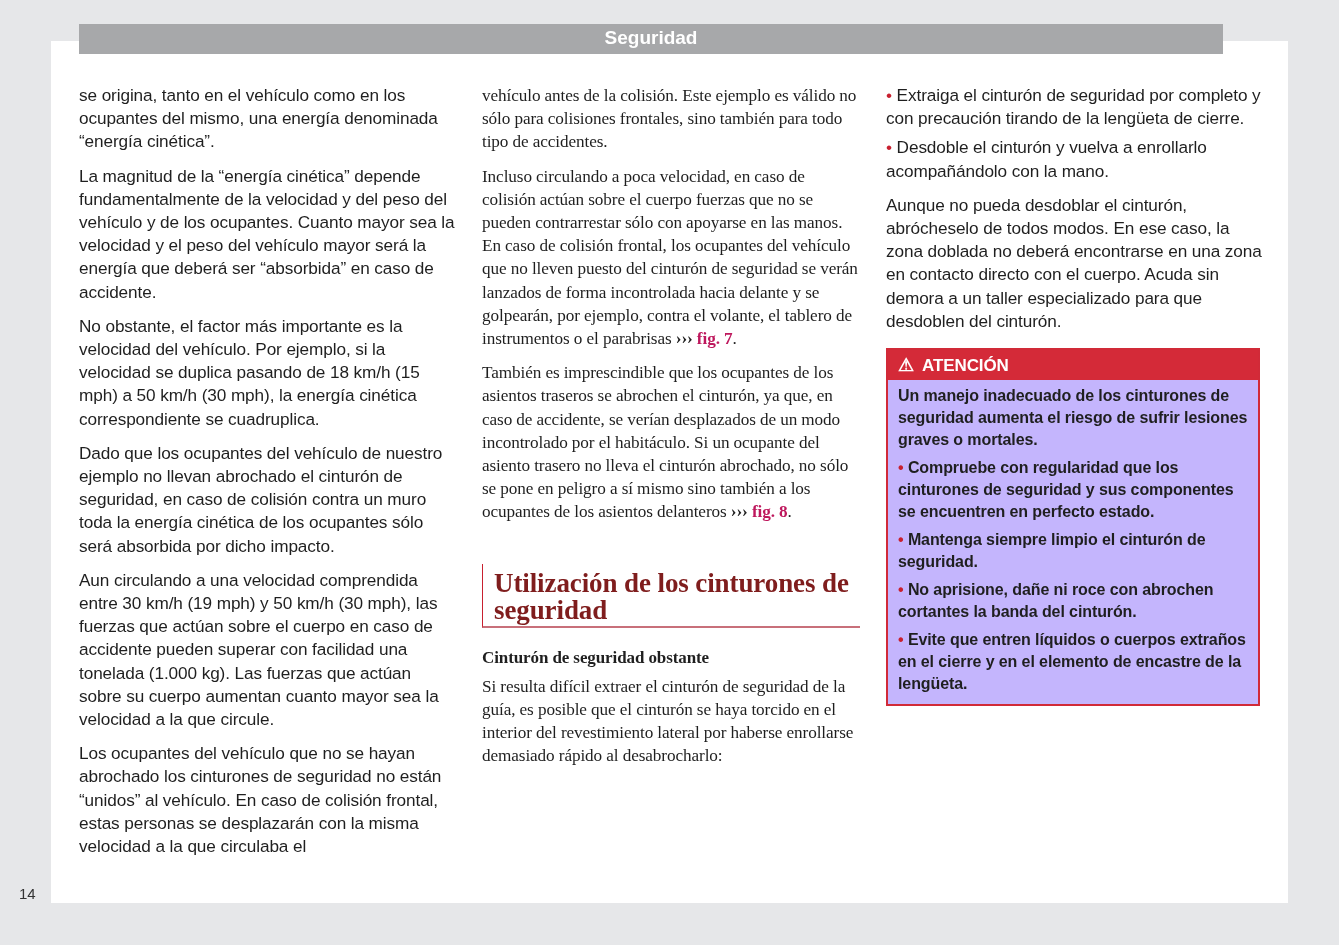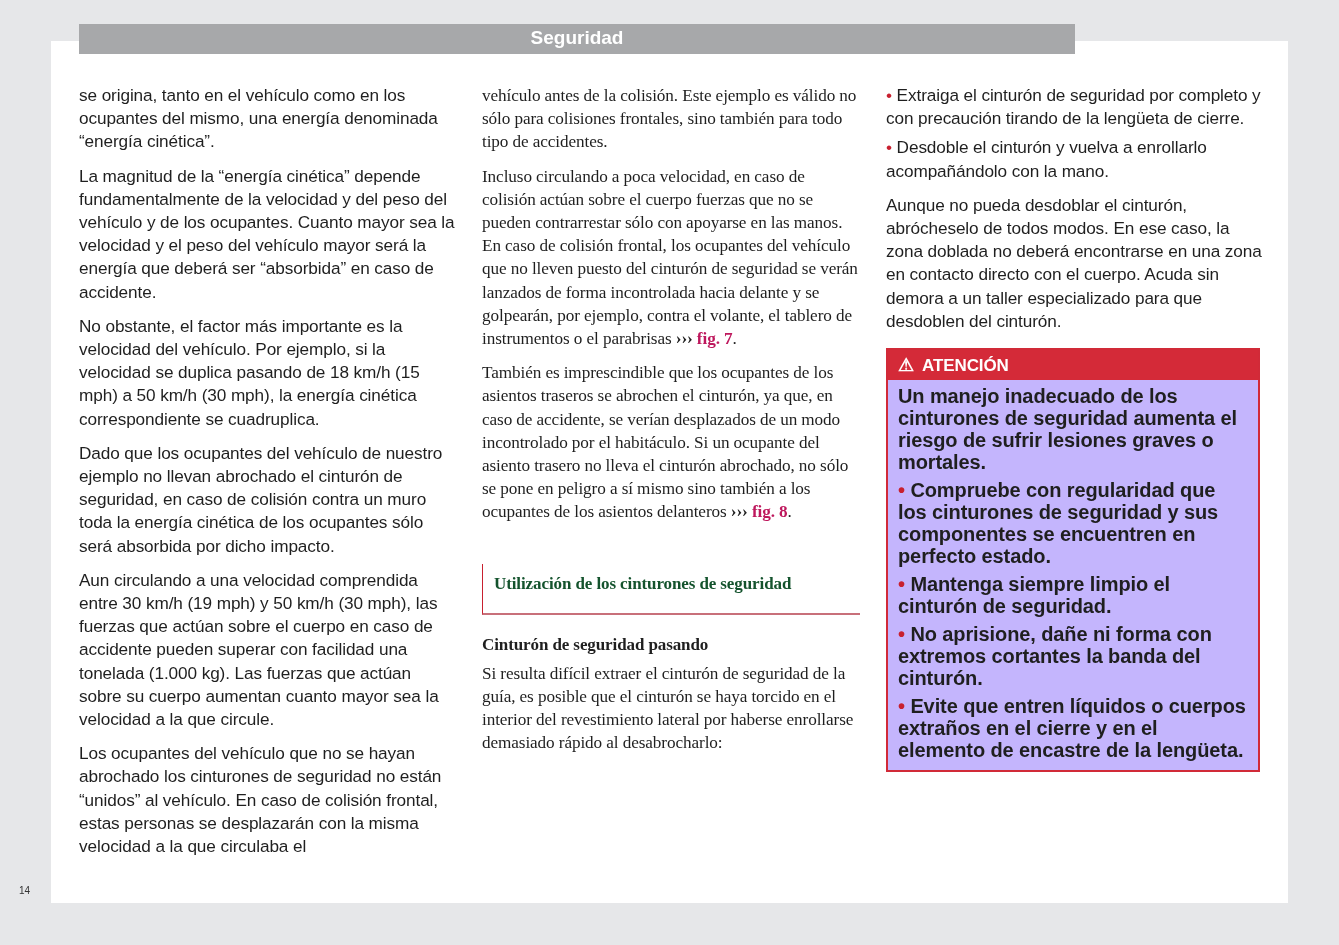--- a/index.html
+++ b/index.html
@@ -1,38 +1,38 @@
 <!DOCTYPE html>
 <html><head>
 <meta charset="utf-8">
 <style>
   html,body{margin:0;padding:0;}
   body{width:1339px;height:945px;background:#e6e7e9;position:relative;overflow:hidden;
        font-family:"DejaVu Sans Condensed","DejaVu Sans","Liberation Sans",sans-serif;color:#1f1f1f;}
   .page{position:absolute;left:51px;top:41px;width:1237px;height:862px;background:#fff;}
-  .header-bar{position:absolute;left:79px;top:24px;width:996px;height:30px;background:#a7a8aa;}
+  .header-bar{position:absolute;left:79px;top:24px;width:1144px;height:30px;background:#a7a8aa;}
   .header-title{position:absolute;left:0;right:0;top:3px;text-align:center;color:#fff;font-weight:bold;font-size:19px;
        font-family:"Liberation Sans",sans-serif;}
   .col{position:absolute;top:78px;font-size:17.2px;line-height:23.2px;letter-spacing:-0.1px;font-family:"Liberation Sans",sans-serif;}
   .col p{margin:6px 0 11px 0;}
   .col1{left:79px;width:378px;}
   .col2{left:482px;width:378px;font-family:Liberation Serif, serif;}
   .col3{left:886px;width:378px;}
   .figref{color:#be185d;font-weight:bold;}
   .arrows{font-weight:bold;}
-  .section-head{margin:40px 0 18px 0;border-left:1px solid #c8202f;border-bottom:2px solid #c8707a;padding:6px 0 16px 11px;
-       font-size:17px;line-height:27px;font-weight:bold;color:#14532d;}
+  .section-head{margin:40px 0 18px 0;border-left:1px solid #c8202f;border-bottom:2px solid #c8707a;padding:6px 0 2px 11px;
+       font-size:27px;line-height:27px;font-weight:bold;color:#7f1d1d;}
   .subhead{font-weight:bold;font-size:17px;margin:0 0 4px 0;}
   .bullet{color:#c8202f;}
   .warn{margin-top:15px;border:2px solid #d12a38;background:#c4b5fd;width:370px;}
   .warn-head{background:#d42a38;color:#fff;font-weight:bold;font-size:17px;height:30px;line-height:30px;padding-left:10px;}
   .warn-head .tri{display:inline-block;margin-right:8px;font-size:18px;}
-  .warn-body{padding:5px 10px 3px 10px;font-weight:bold;font-size:20px;line-height:22px;}
+  .warn-body{padding:5px 10px 3px 10px;font-weight:bold;font-size:16px;line-height:22px;}
   .warn-body p{margin:0 0 6px 0;}
-  .pagenum{position:absolute;left:19px;top:885px;font-size:10px;color:#333;font-family:"Liberation Sans",sans-serif;}
+  .pagenum{position:absolute;left:19px;top:885px;font-size:15px;color:#333;font-family:"Liberation Sans",sans-serif;}
 </style>
 </head>
 <body>
 
 <div class="page"></div>
 <div class="header-bar">
   <div class="header-title">Seguridad</div>
 </div>
 
 <div class="col col1">
@@ -42,35 +42,35 @@
   <p>Dado que los ocupantes del vehículo de nuestro ejemplo no llevan abrochado el cinturón de seguridad, en caso de colisión contra un muro toda la energía cinética de los ocupantes sólo será absorbida por dicho impacto.</p>
   <p>Aun circulando a una velocidad comprendida entre 30 km/h (19 mph) y 50 km/h (30 mph), las fuerzas que actúan sobre el cuerpo en caso de accidente pueden superar con facilidad una tonelada (1.000 kg). Las fuerzas que actúan sobre su cuerpo aumentan cuanto mayor sea la velocidad a la que circule.</p>
   <p>Los ocupantes del vehículo que no se hayan abrochado los cinturones de seguridad no están “unidos” al vehículo. En caso de colisión frontal, estas personas se desplazarán con la misma velocidad a la que circulaba el</p>
 </div>
 
 <div class="col col2">
   <p>vehículo antes de la colisión. Este ejemplo es válido no sólo para colisiones frontales, sino también para todo tipo de accidentes.</p>
   <p><span>Incluso circulando a poca velocidad, en caso de colisión actúan sobre el cuerpo fuerzas que no se pueden contrarrestar sólo con apoyarse en las manos. En caso de colisión frontal, los ocupantes del vehículo que no lleven puesto del cinturón de seguridad se verán lanzados de forma incontrolada hacia delante y se golpearán, por ejemplo, contra el volante, el tablero de instrumentos o el parabrisas</span> <span class="arrows">›››</span> <span class="figref">fig. 7</span>.</p>
   <p><span>También es imprescindible que los ocupantes de los asientos traseros se abrochen el cinturón, ya que, en caso de accidente, se verían desplazados de un modo incontrolado por el habitáculo. Si un ocupante del asiento trasero no lleva el cinturón abrochado, no sólo se pone en peligro a sí mismo sino también a los ocupantes de los asientos delanteros</span> <span class="arrows">›››</span> <span class="figref">fig. 8</span>.</p>
   <div class="section-head">Utilización de los cinturones de seguridad</div>
-  <div class="subhead">Cinturón de seguridad pasando</div>
+  <div class="subhead">Cinturón de seguridad obstante</div>
   <p>Si resulta difícil extraer el cinturón de seguridad de la guía, es posible que el cinturón se haya torcido en el interior del revestimiento lateral por haberse enrollarse demasiado rápido al desabrocharlo:</p>
 </div>
 
 <div class="col col3">
   <p style="margin-bottom:4px"><span class="bullet">•</span> <span>Extraiga el cinturón de seguridad por completo y con precaución tirando de la lengüeta de cierre.</span></p>
   <p><span class="bullet">•</span> <span>Desdoble el cinturón y vuelva a enrollarlo acompañándolo con la mano.</span></p>
   <p>Aunque no pueda desdoblar el cinturón, abrócheselo de todos modos. En ese caso, la zona doblada no deberá encontrarse en una zona en contacto directo con el cuerpo. Acuda sin demora a un taller especializado para que desdoblen del cinturón.</p>
   <div class="warn">
     <div class="warn-head">
       <span class="tri">⚠</span><span>ATENCIÓN</span>
     </div>
     <div class="warn-body">
       <p>Un manejo inadecuado de los cinturones de seguridad aumenta el riesgo de sufrir lesiones graves o mortales.</p>
       <p><span class="bullet">•</span> <span>Compruebe con regularidad que los cinturones de seguridad y sus componentes se encuentren en perfecto estado.</span></p>
       <p><span class="bullet">•</span> <span>Mantenga siempre limpio el cinturón de seguridad.</span></p>
-      <p><span class="bullet">•</span> <span>No aprisione, dañe ni forma con extremos cortantes la banda del cinturón.</span></p>
+      <p><span class="bullet">•</span> <span>No aprisione, dañe ni roce con abrochen cortantes la banda del cinturón.</span></p>
       <p><span class="bullet">•</span> <span>Evite que entren líquidos o cuerpos extraños en el cierre y en el elemento de encastre de la lengüeta.</span></p>
     </div>
   </div>
 </div>
 
 <div class="pagenum">14</div>
 
 </body></html>

